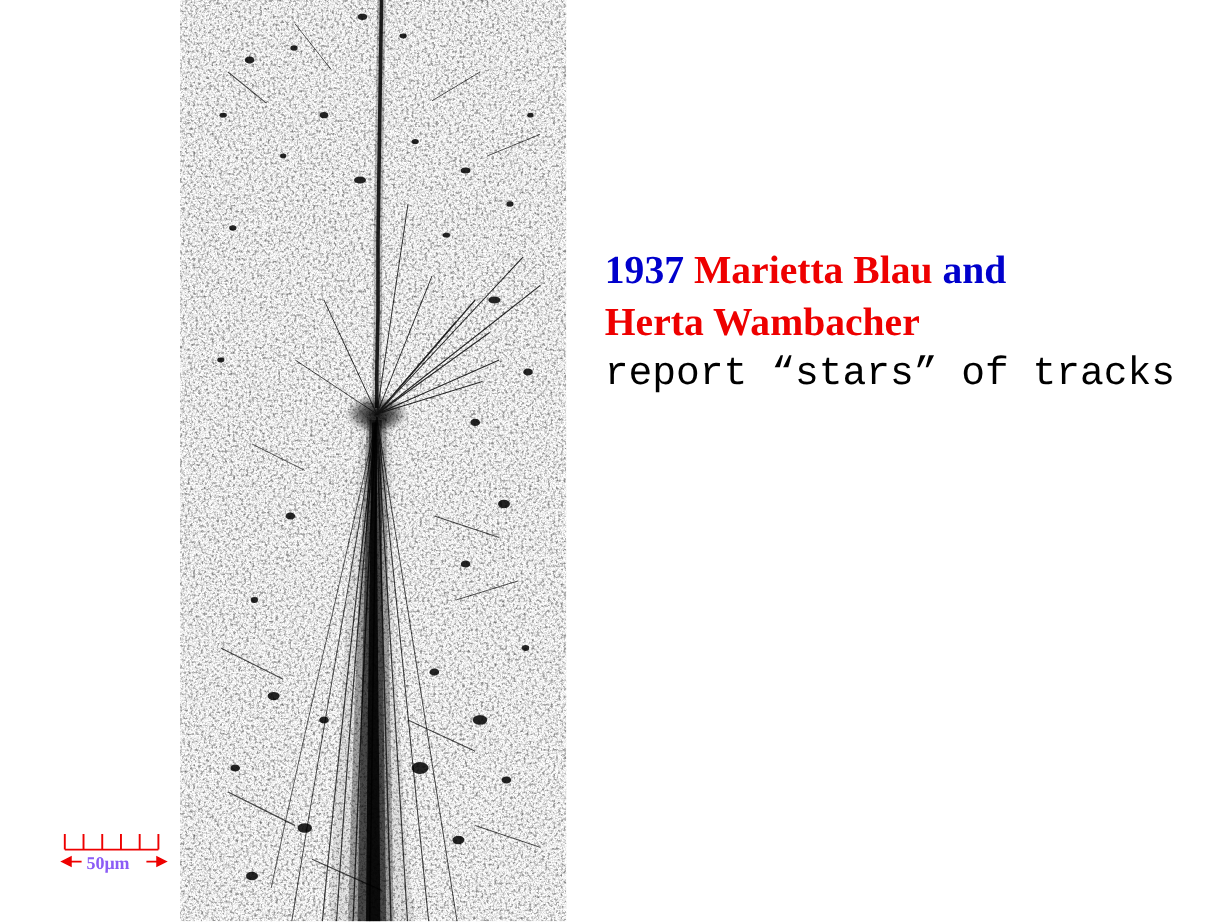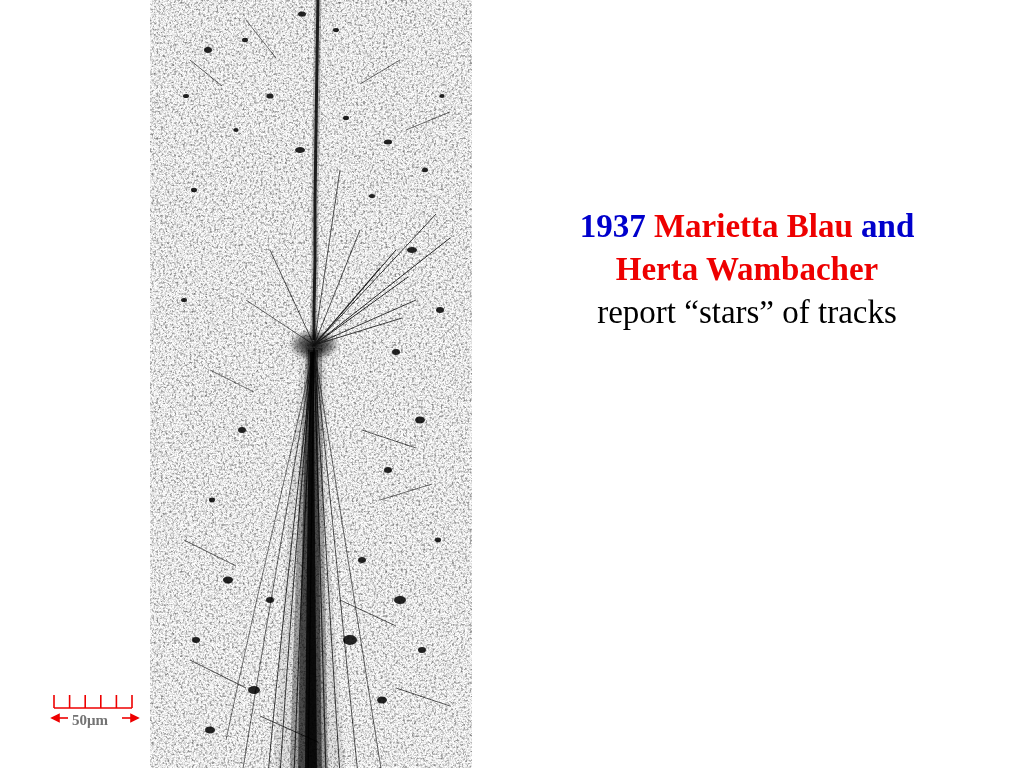--- a/index.html
+++ b/index.html
@@ -45,33 +45,32 @@
     color: #ee0000;
   }
   .scale-bar svg { display: block; }
   .scale-label {
     position: absolute;
     left: 22px;
     top: 20px;
     font-family: "Liberation Serif", serif;
     font-size: 15px;
     font-weight: bold;
-    color: #737373;
+    color: #8b5cf6;
     letter-spacing: 0px;
     white-space: nowrap;
     text-align: right;
   }
 
   
   .caption {
     position: absolute;
-    left: 492px;
+    left: 504px;
     top: 205px;
     width: 510px;
-    text-align: center;
     font-family: "Liberation Serif", serif;
     font-size: 33px;
     line-height: 1.30;
     color: #000000;
   }
   .caption .line {
     display: block;
     white-space: nowrap;
   }
   .year {
@@ -82,20 +81,21 @@
     color: #ee0000;
     font-weight: bold;
   }
   .conj {
     color: #0000cc;
     font-weight: bold;
   }
   .body-text {
     color: #000000;
     font-weight: normal;
+    font-family: Liberation Mono, monospace;
   }
 </style>
 </head>
 <body>
 
 <div class="photo-panel">
   <svg class="emulsion-canvas" viewBox="0 0 322 768" preserveAspectRatio="none" xmlns="http://www.w3.org/2000/svg">
     <defs>
 
       <filter id="grain" x="0" y="0" width="100%" height="100%">

